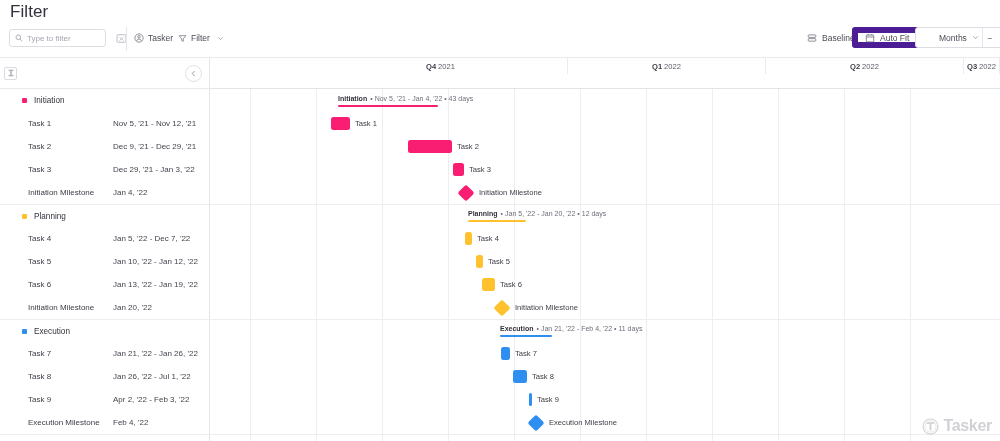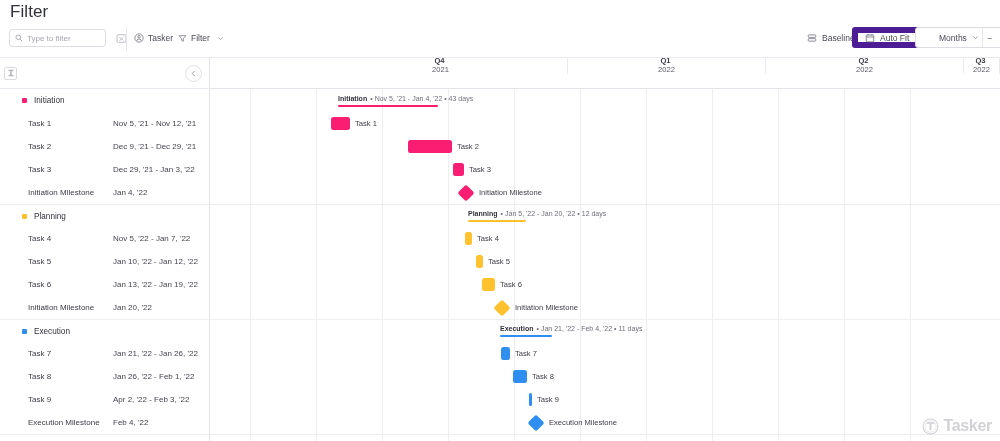--- a/index.html
+++ b/index.html
@@ -110,24 +110,23 @@
     overflow: hidden;
   }
   .tl-quarters {
     position: absolute; left: 0; top: 0; height: 16px; width: 790px;
   }
   .tl-months {
     position: absolute; left: 0; top: 16px; height: 15px; width: 790px;
   }
   .q-cell, .m-cell {
     position: absolute; top: 0; height: 100%;
-    display: flex; align-items: center; justify-content: flex-end;
+    display: flex; align-items: center; justify-content: center;
     font-size: 7.6px; color: #5a5a66; border-right: 1px solid #ebebf0;
     white-space: nowrap;
-    flex-direction: column;
   }
   .q-cell .qn { font-weight: 700; color: #3d3d48; margin-right: 2px; }
   .m-cell { font-size: 7.4px; color: #6b6b77; border-top: 1px solid #ebebf0; }
   .tl-headline {
     position: absolute; left: 0; top: 30px; width: 790px; height: 1px; background: #e3e3ea;
   }
   .tl-body { position: absolute; left: 0; top: 31px; width: 790px; height: 353px; }
   .vline { position: absolute; top: 0; width: 1px; height: 353px; background: #ededf2; }
   .hsep { position: absolute; left: 0; width: 790px; height: 1px; background: #ededf2; }
 
@@ -285,21 +284,21 @@
           <div class="lrow">
             <span class="tname">Initiation Milestone</span>
             <span class="tdate">Jan 4, '22</span>
           </div>
           <div class="lrow group group-sep">
             <span class="dot" style="background:#FFC12E"></span>
             <span class="gname">Planning</span>
           </div>
           <div class="lrow">
             <span class="tname">Task 4</span>
-            <span class="tdate">Nov 5, '22 - Jan 7, '22</span>
+            <span class="tdate">Jan 5, '22 - Dec 7, '22</span>
           </div>
           <div class="lrow">
             <span class="tname">Task 5</span>
             <span class="tdate">Jan 10, '22 - Jan 12, '22</span>
           </div>
           <div class="lrow">
             <span class="tname">Task 6</span>
             <span class="tdate">Jan 13, '22 - Jan 19, '22</span>
           </div>
           <div class="lrow">
@@ -309,21 +308,21 @@
           <div class="lrow group group-sep">
             <span class="dot" style="background:#2E8FF0"></span>
             <span class="gname">Execution</span>
           </div>
           <div class="lrow">
             <span class="tname">Task 7</span>
             <span class="tdate">Jan 21, '22 - Jan 26, '22</span>
           </div>
           <div class="lrow">
             <span class="tname">Task 8</span>
-            <span class="tdate">Jan 26, '22 - Feb 1, '22</span>
+            <span class="tdate">Jan 26, '22 - Jul 1, '22</span>
           </div>
           <div class="lrow">
             <span class="tname">Task 9</span>
             <span class="tdate">Apr 2, '22 - Feb 3, '22</span>
           </div>
           <div class="lrow">
             <span class="tname">Execution Milestone</span>
             <span class="tdate">Feb 4, '22</span>
           </div>
           <div style="height: 1px; background: rgb(237, 237, 242);"></div>

